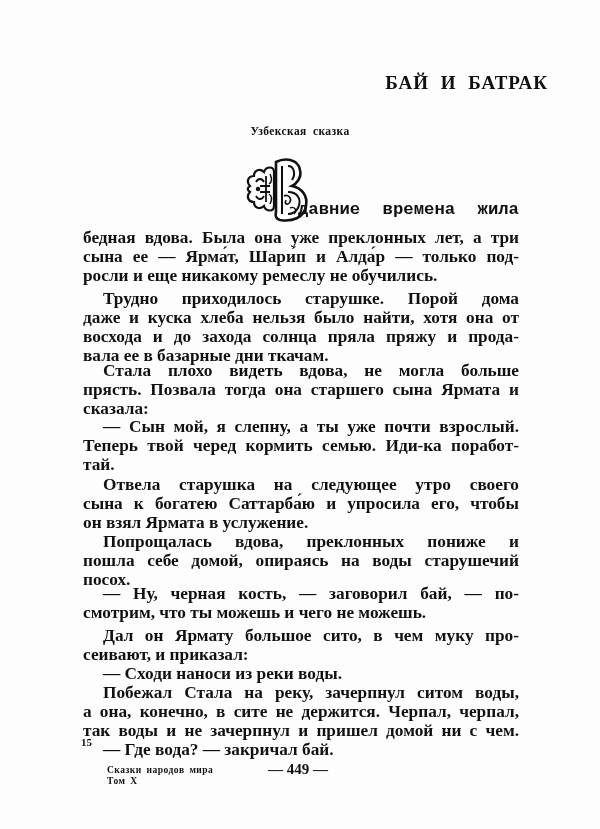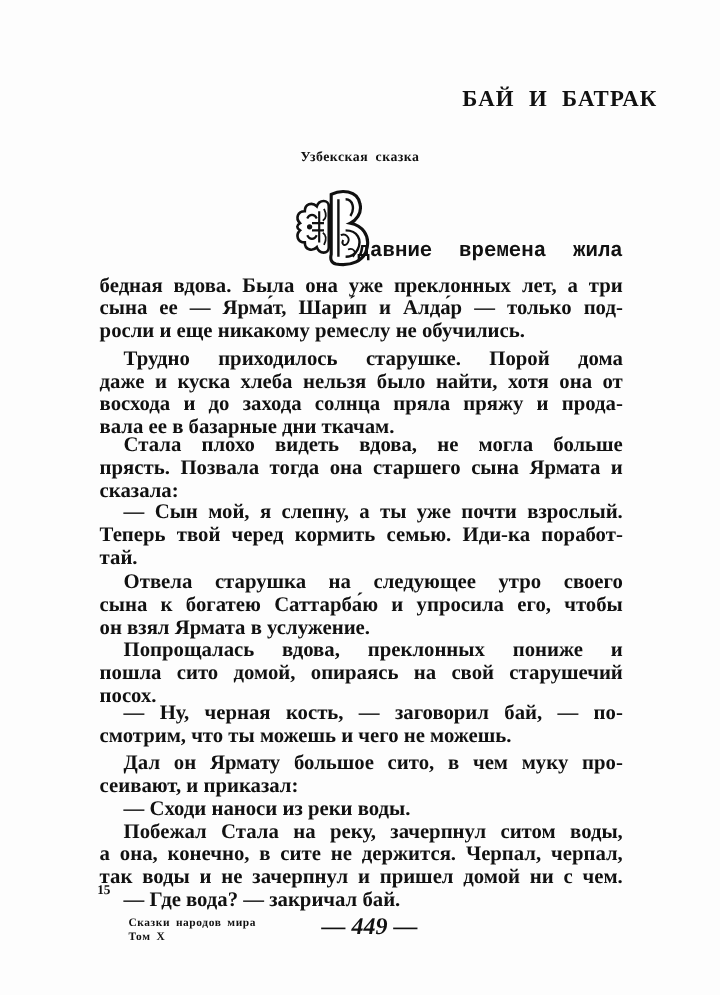--- a/index.html
+++ b/index.html
@@ -91,23 +91,22 @@
     font-size: 9.5px;
     font-weight: bold;
     line-height: 11px;
     letter-spacing: 0.5px;
     word-spacing: 2px;
   }
   .footer-page {
     position: absolute;
     left: 268px;
     top: 761px;
-    font-size: 20px;
+    font-size: 15px;
     font-weight: bold;
-    font-style: italic;
   }
 </style>
 </head>
 <body>
 
 <div class="page">
 
   <div class="title">БАЙ И БАТРАК</div>
   <div class="subtitle">Узбекская сказка</div>
 
@@ -143,21 +142,21 @@
 
     <div class="line indent" style="top:417px">— Сын мой, я слепну, а ты уже почти взрослый.</div>
     <div class="line" style="top:436px">Теперь твой черед кормить семью. Иди-ка поработ-</div>
     <div class="line last" style="top:455px">тай.</div>
 
     <div class="line indent" style="top:475px">Отвела старушка на следующее утро своего</div>
     <div class="line" style="top:494px">сына к богатею Саттарба́ю и упросила его, чтобы</div>
     <div class="line last" style="top:513px">он взял Ярмата в услужение.</div>
 
     <div class="line indent" style="top:532px">Попрощалась вдова, преклонных пониже и</div>
-    <div class="line" style="top:551px">пошла сито домой, опираясь на свой старушечий</div>
+    <div class="line" style="top:551px">пошла себе домой, опираясь на воды старушечий</div>
     <div class="line last" style="top:570px">посох.</div>
 
     <div class="line indent" style="top:584px">— Ну, черная кость, — заговорил бай, — по-</div>
     <div class="line last" style="top:603px">смотрим, что ты можешь и чего не можешь.</div>
 
     <div class="line indent" style="top:626px">Дал он Ярмату большое сито, в чем муку про-</div>
     <div class="line last" style="top:645px">сеивают, и приказал:</div>
 
     <div class="line indent last" style="top:664px">— Сходи наноси из реки воды.</div>
 

